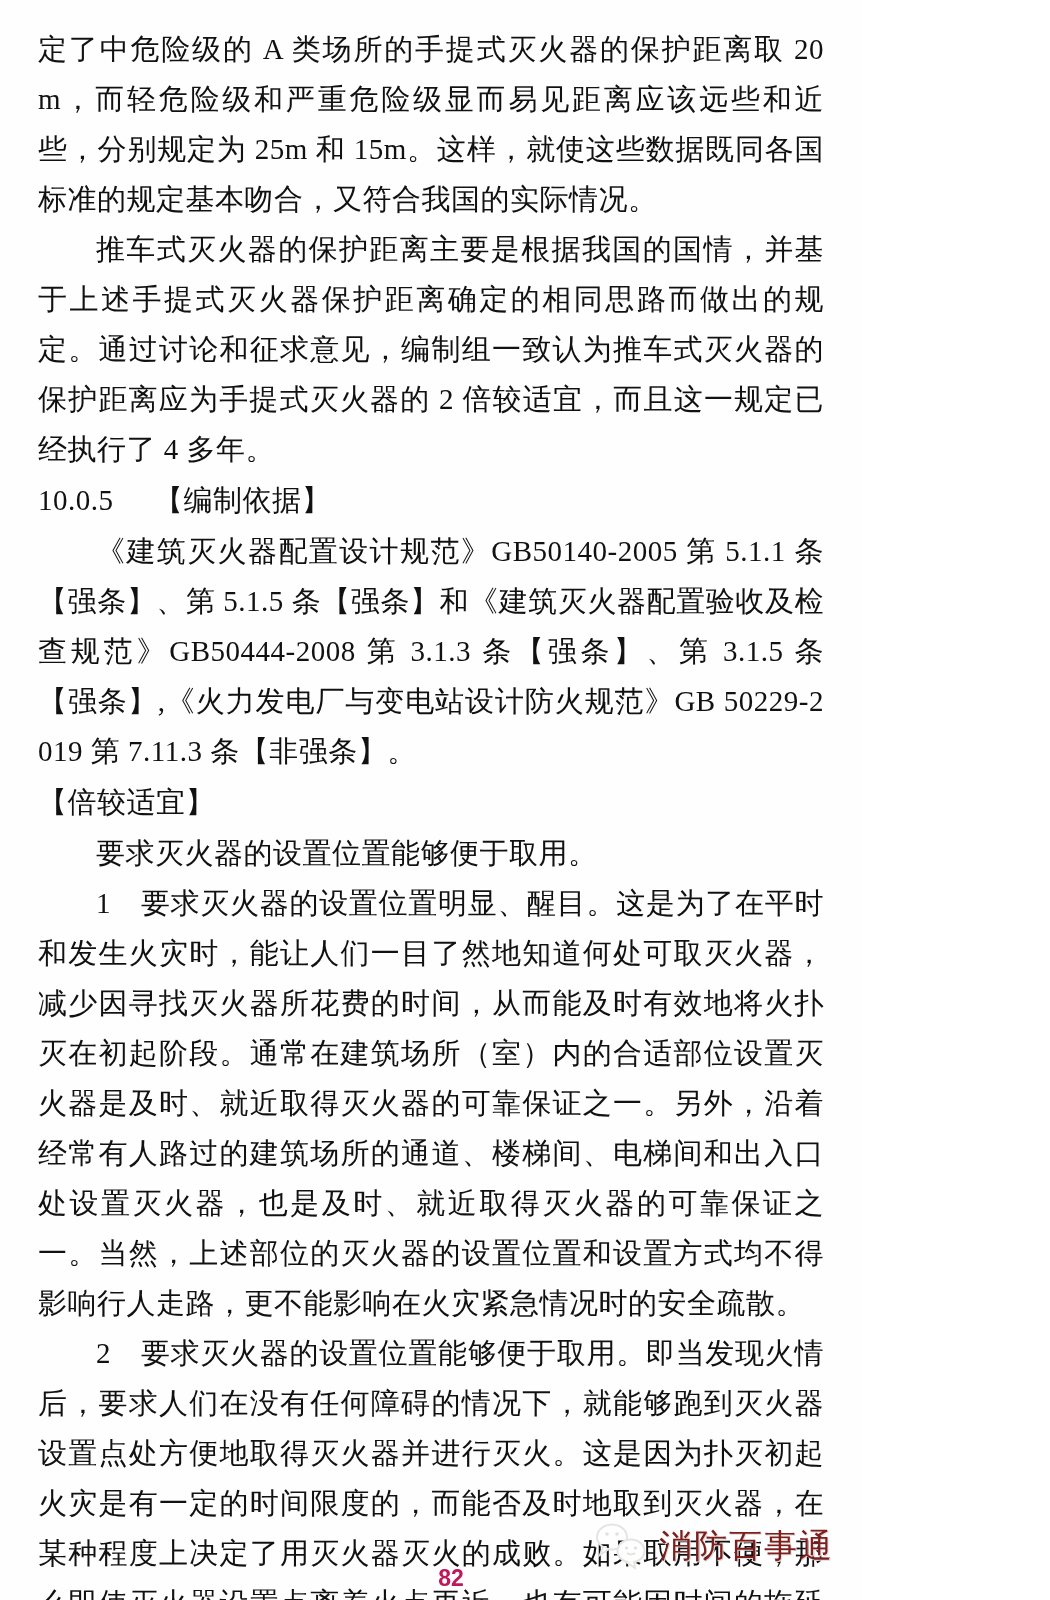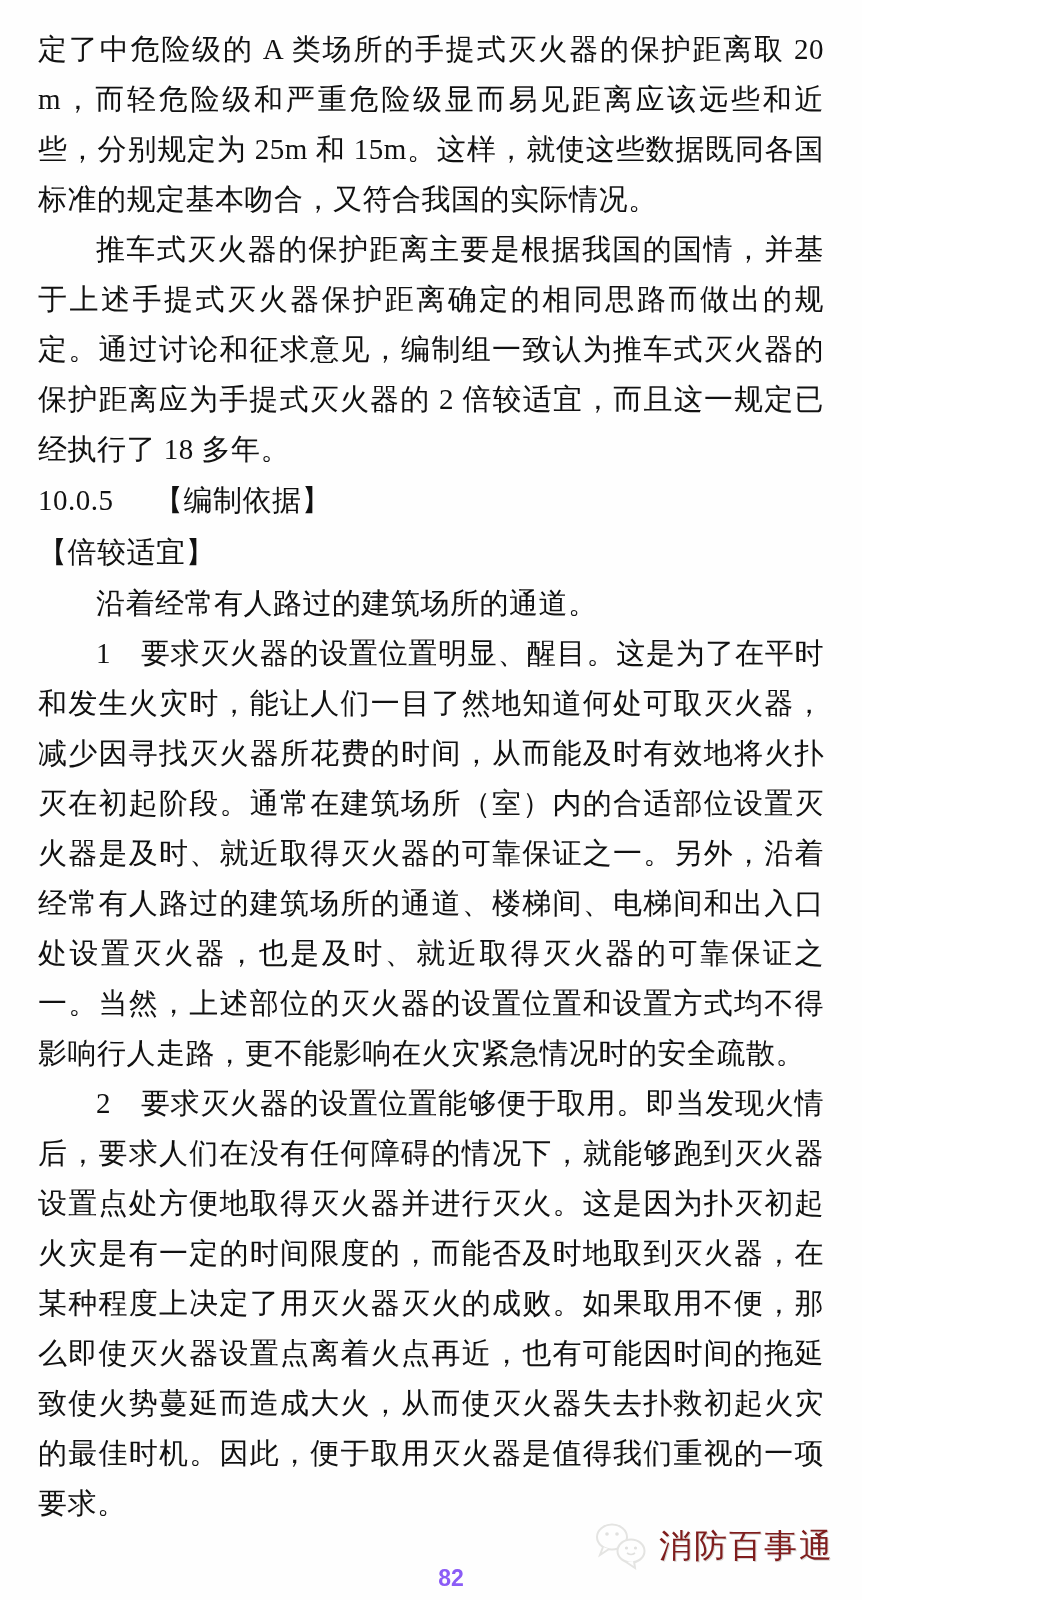--- a/index.html
+++ b/index.html
@@ -56,44 +56,45 @@
   }
   .watermark-icon svg{ display:block; }
   .page-number{
     position:absolute;
     bottom:8px;
     left:0;
     right:0;
     text-align:center;
     font-size:23px;
     font-weight:bold;
-    color:#8b5cf6;
+    color:#be185d;
     font-family:"Liberation Sans","DejaVu Sans",sans-serif;
     margin-left:40px;
   }
 </style>
 </head>
 <body>
 
 <div class="page">
   <div class="content">
 
     <p class="para">定了中危险级的 A 类场所的手提式灭火器的保护距离取 20m，而轻危险级和严重危险级显而易见距离应该远些和近些，分别规定为 25m 和 15m。这样，就使这些数据既同各国标准的规定基本吻合，又符合我国的实际情况。</p>
 
-    <p class="para indent">推车式灭火器的保护距离主要是根据我国的国情，并基于上述手提式灭火器保护距离确定的相同思路而做出的规定。通过讨论和征求意见，编制组一致认为推车式灭火器的保护距离应为手提式灭火器的 2 倍较适宜，而且这一规定已经执行了 18 多年。</p>
+    <p class="para indent">推车式灭火器的保护距离主要是根据我国的国情，并基于上述手提式灭火器保护距离确定的相同思路而做出的规定。通过讨论和征求意见，编制组一致认为推车式灭火器的保护距离应为手提式灭火器的 2 倍较适宜，而且这一规定已经执行了 4 多年。</p>
 
 
     <p class="heading-line">
       <span>10.0.5</span><span class="heading-title">【编制依据】</span>
     </p>
 
+    <p class="para indent">《建筑灭火器配置设计规范》GB50140-2005 第 5.1.1 条【强条】、第 5.1.5 条【强条】和《建筑灭火器配置验收及检查规范》GB50444-2008 第 3.1.3 条【强条】、第 3.1.5 条【强条】,《火力发电厂与变电站设计防火规范》GB 50229-2019 第 7.11.3 条【非强条】。</p>
 
     <p class="heading-line">【倍较适宜】</p>
 
-    <p class="para indent">沿着经常有人路过的建筑场所的通道。</p>
+    <p class="para indent">要求灭火器的设置位置能够便于取用。</p>
 
     <p class="para indent">1　要求灭火器的设置位置明显、醒目。这是为了在平时和发生火灾时，能让人们一目了然地知道何处可取灭火器，减少因寻找灭火器所花费的时间，从而能及时有效地将火扑灭在初起阶段。通常在建筑场所（室）内的合适部位设置灭火器是及时、就近取得灭火器的可靠保证之一。另外，沿着经常有人路过的建筑场所的通道、楼梯间、电梯间和出入口处设置灭火器，也是及时、就近取得灭火器的可靠保证之一。当然，上述部位的灭火器的设置位置和设置方式均不得影响行人走路，更不能影响在火灾紧急情况时的安全疏散。</p>
 
     <p class="para indent">2　要求灭火器的设置位置能够便于取用。即当发现火情后，要求人们在没有任何障碍的情况下，就能够跑到灭火器设置点处方便地取得灭火器并进行灭火。这是因为扑灭初起火灾是有一定的时间限度的，而能否及时地取到灭火器，在某种程度上决定了用灭火器灭火的成败。如果取用不便，那么即使灭火器设置点离着火点再近，也有可能因时间的拖延致使火势蔓延而造成大火，从而使灭火器失去扑救初起火灾的最佳时机。因此，便于取用灭火器是值得我们重视的一项要求。</p>
 
   </div>
 
   <div class="footer-watermark">
     <span class="watermark-icon">
       <svg width="58" height="52" viewBox="0 0 58 52">

